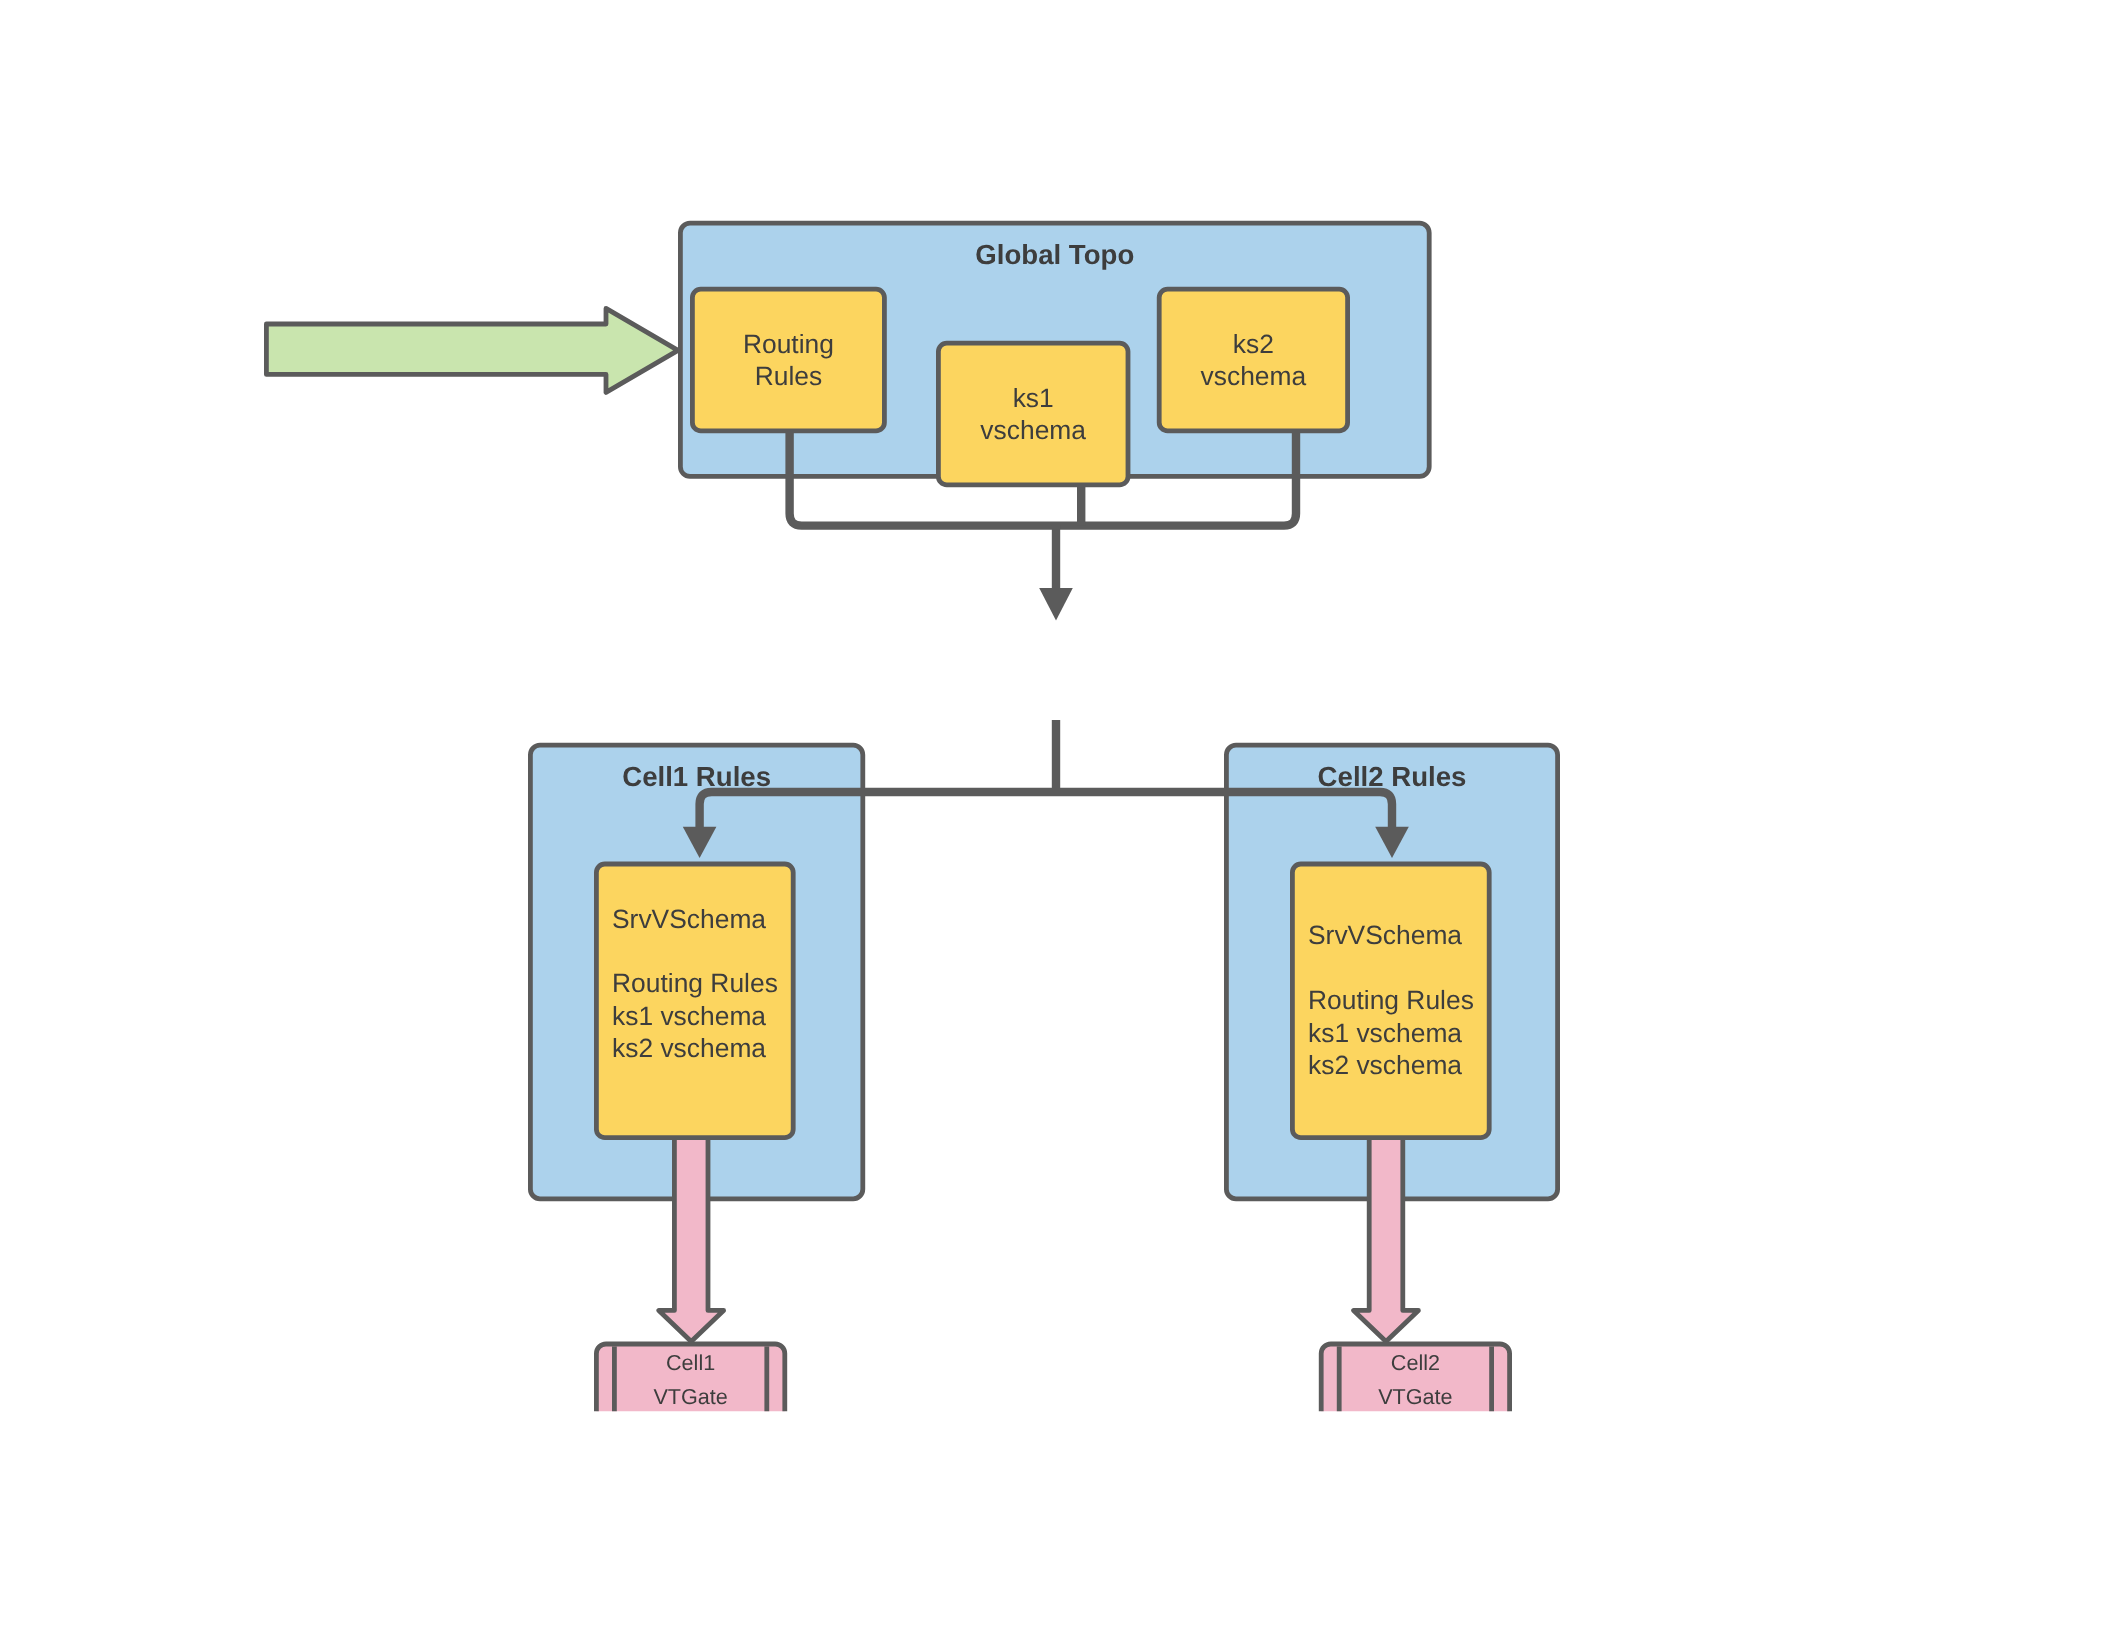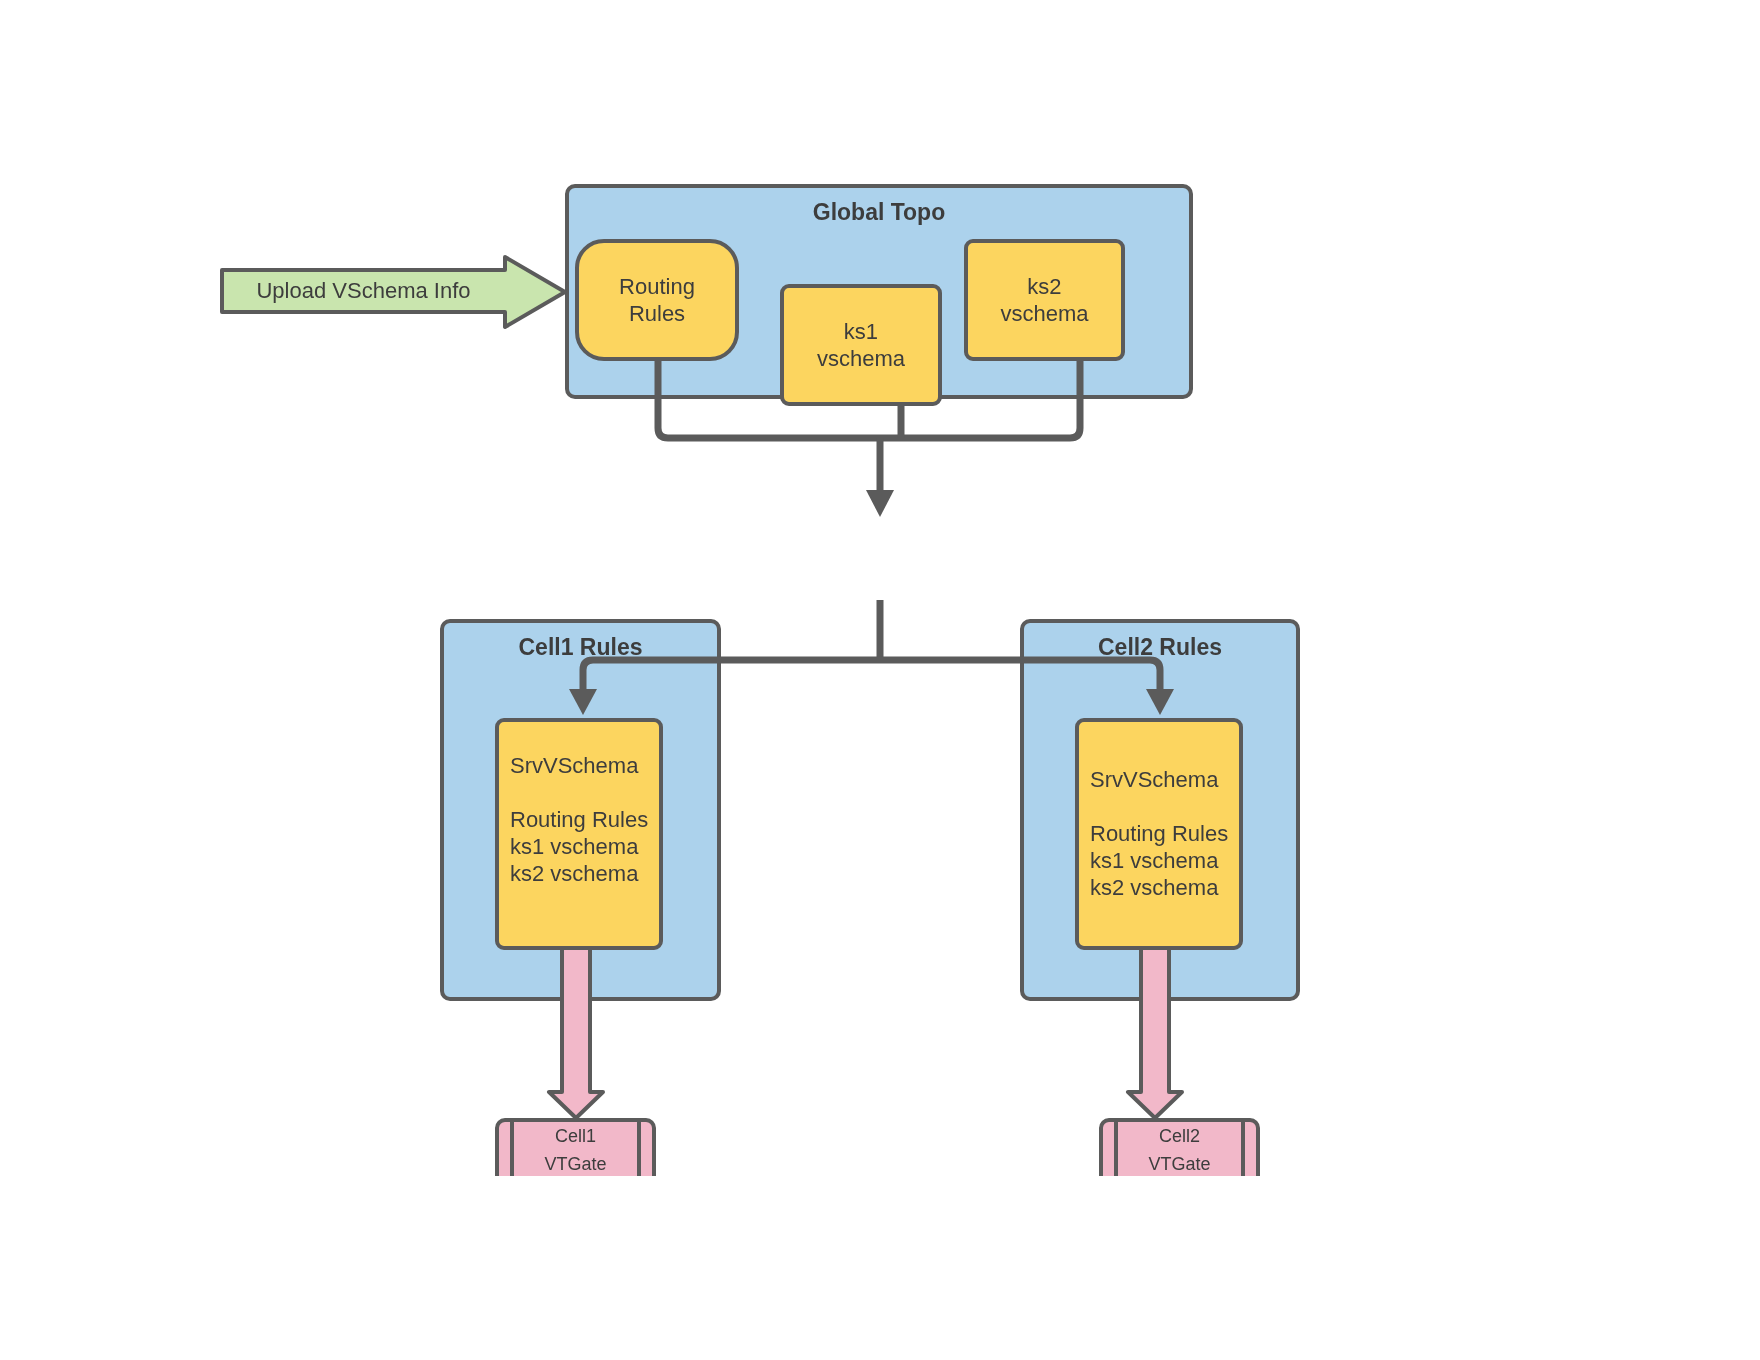--- a/index.html
+++ b/index.html
@@ -110,24 +110,23 @@
     <polygon class="arrowhead" points="1146,689 1174,689 1160,715"></polygon>
 
     <polygon class="pink-arrow" points="562,947 590,947 590,1092 603,1092 576,1118 549,1092 562,1092"></polygon>
     <polygon class="pink-arrow" points="1141,947 1169,947 1169,1092 1182,1092 1155,1118 1128,1092 1141,1092"></polygon>
   </svg>
 
   <div class="abs shape-wrap" style="left:218px;top:249px;width:354px;height:84px;">
     <svg width="354" height="84" viewBox="0 0 354 84">
       <polygon class="shape-outline" points="4,21 287,21 287,8 347,43 287,78 287,63 4,63"></polygon>
     </svg>
-    <div class="shape-label" style="left:4px;top:21px;width:283px;height:42px;font-size:22px;">Upload VSchema Info</div>
   </div>
 
-  <div class="abs node centered" style="left:575px;top:239px;width:164px;height:122px;border-radius:29px;">Routing
+  <div class="abs node centered" style="left:575px;top:239px;width:164px;height:122px;">Routing
 Rules</div>
   <div class="abs node centered" style="left:780px;top:239px;width:162px;height:122px;margin-top:45px;">ks1
 vschema</div>
   <div class="abs node centered" style="left:964px;top:239px;width:161px;height:122px;">ks2
 vschema</div>
 
 
   <div class="abs node srv pad1" style="left:495px;top:718px;width:168px;height:232px;">SrvVSchema
 
 Routing Rules

